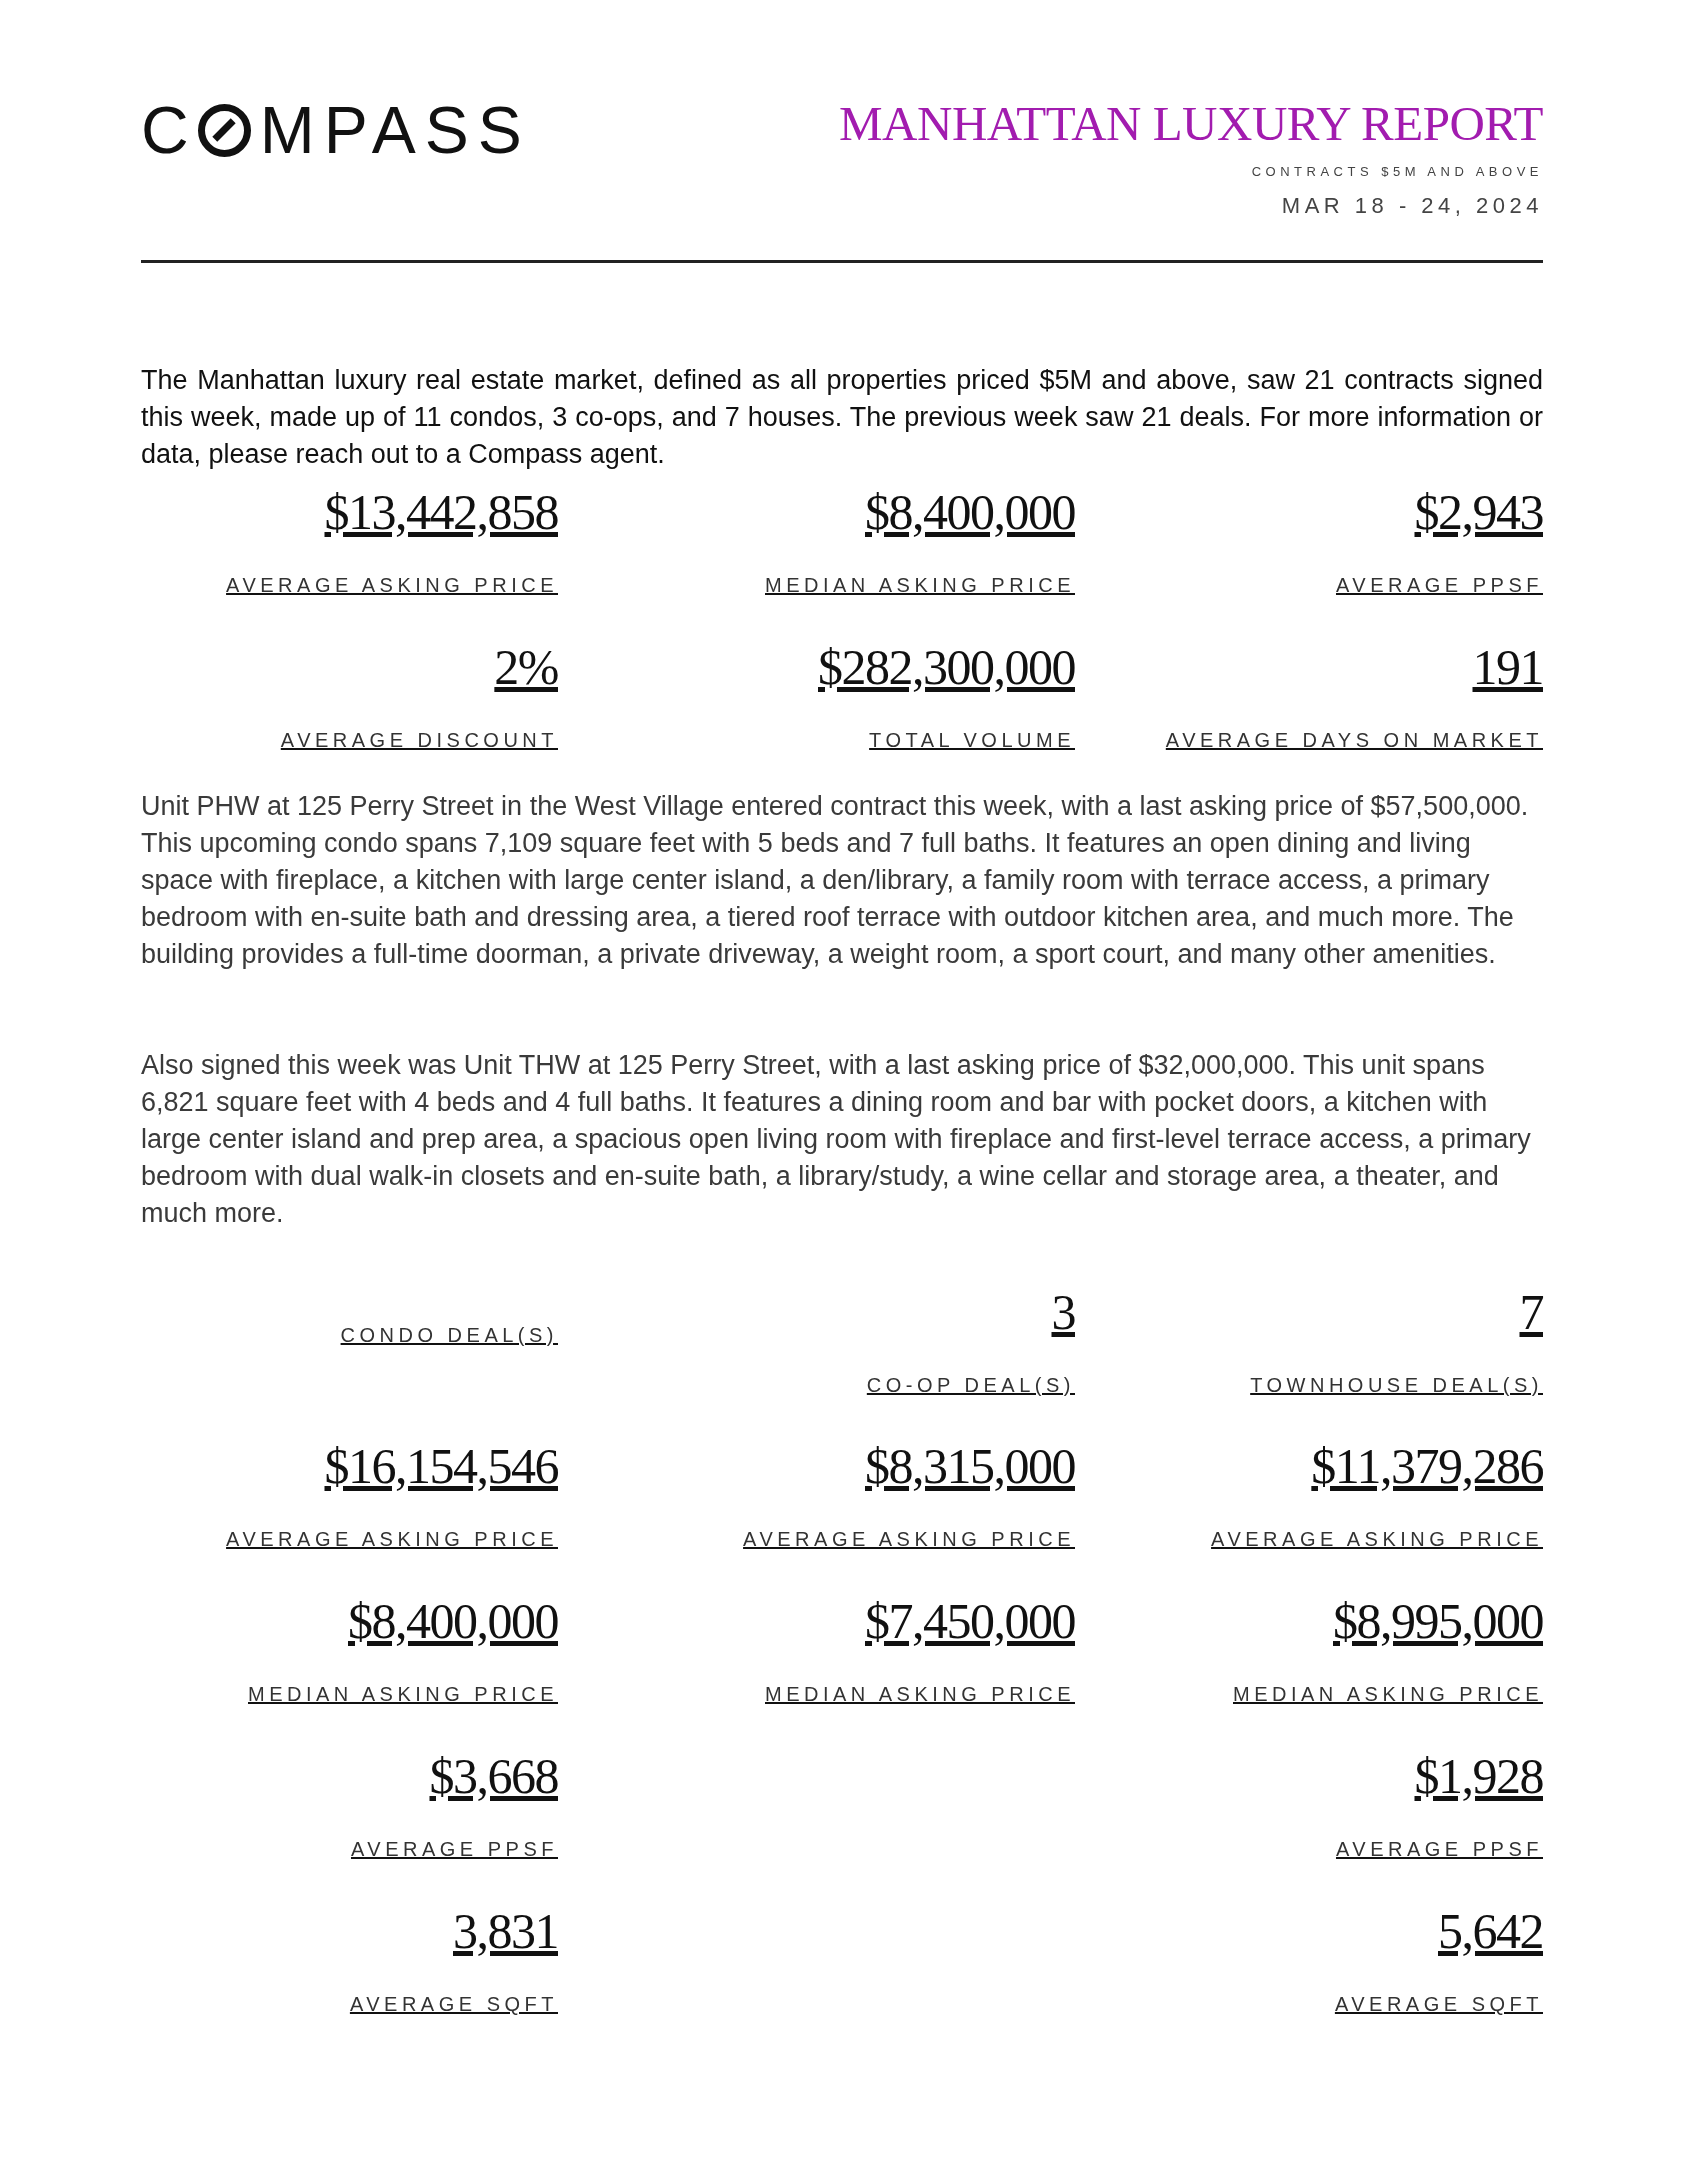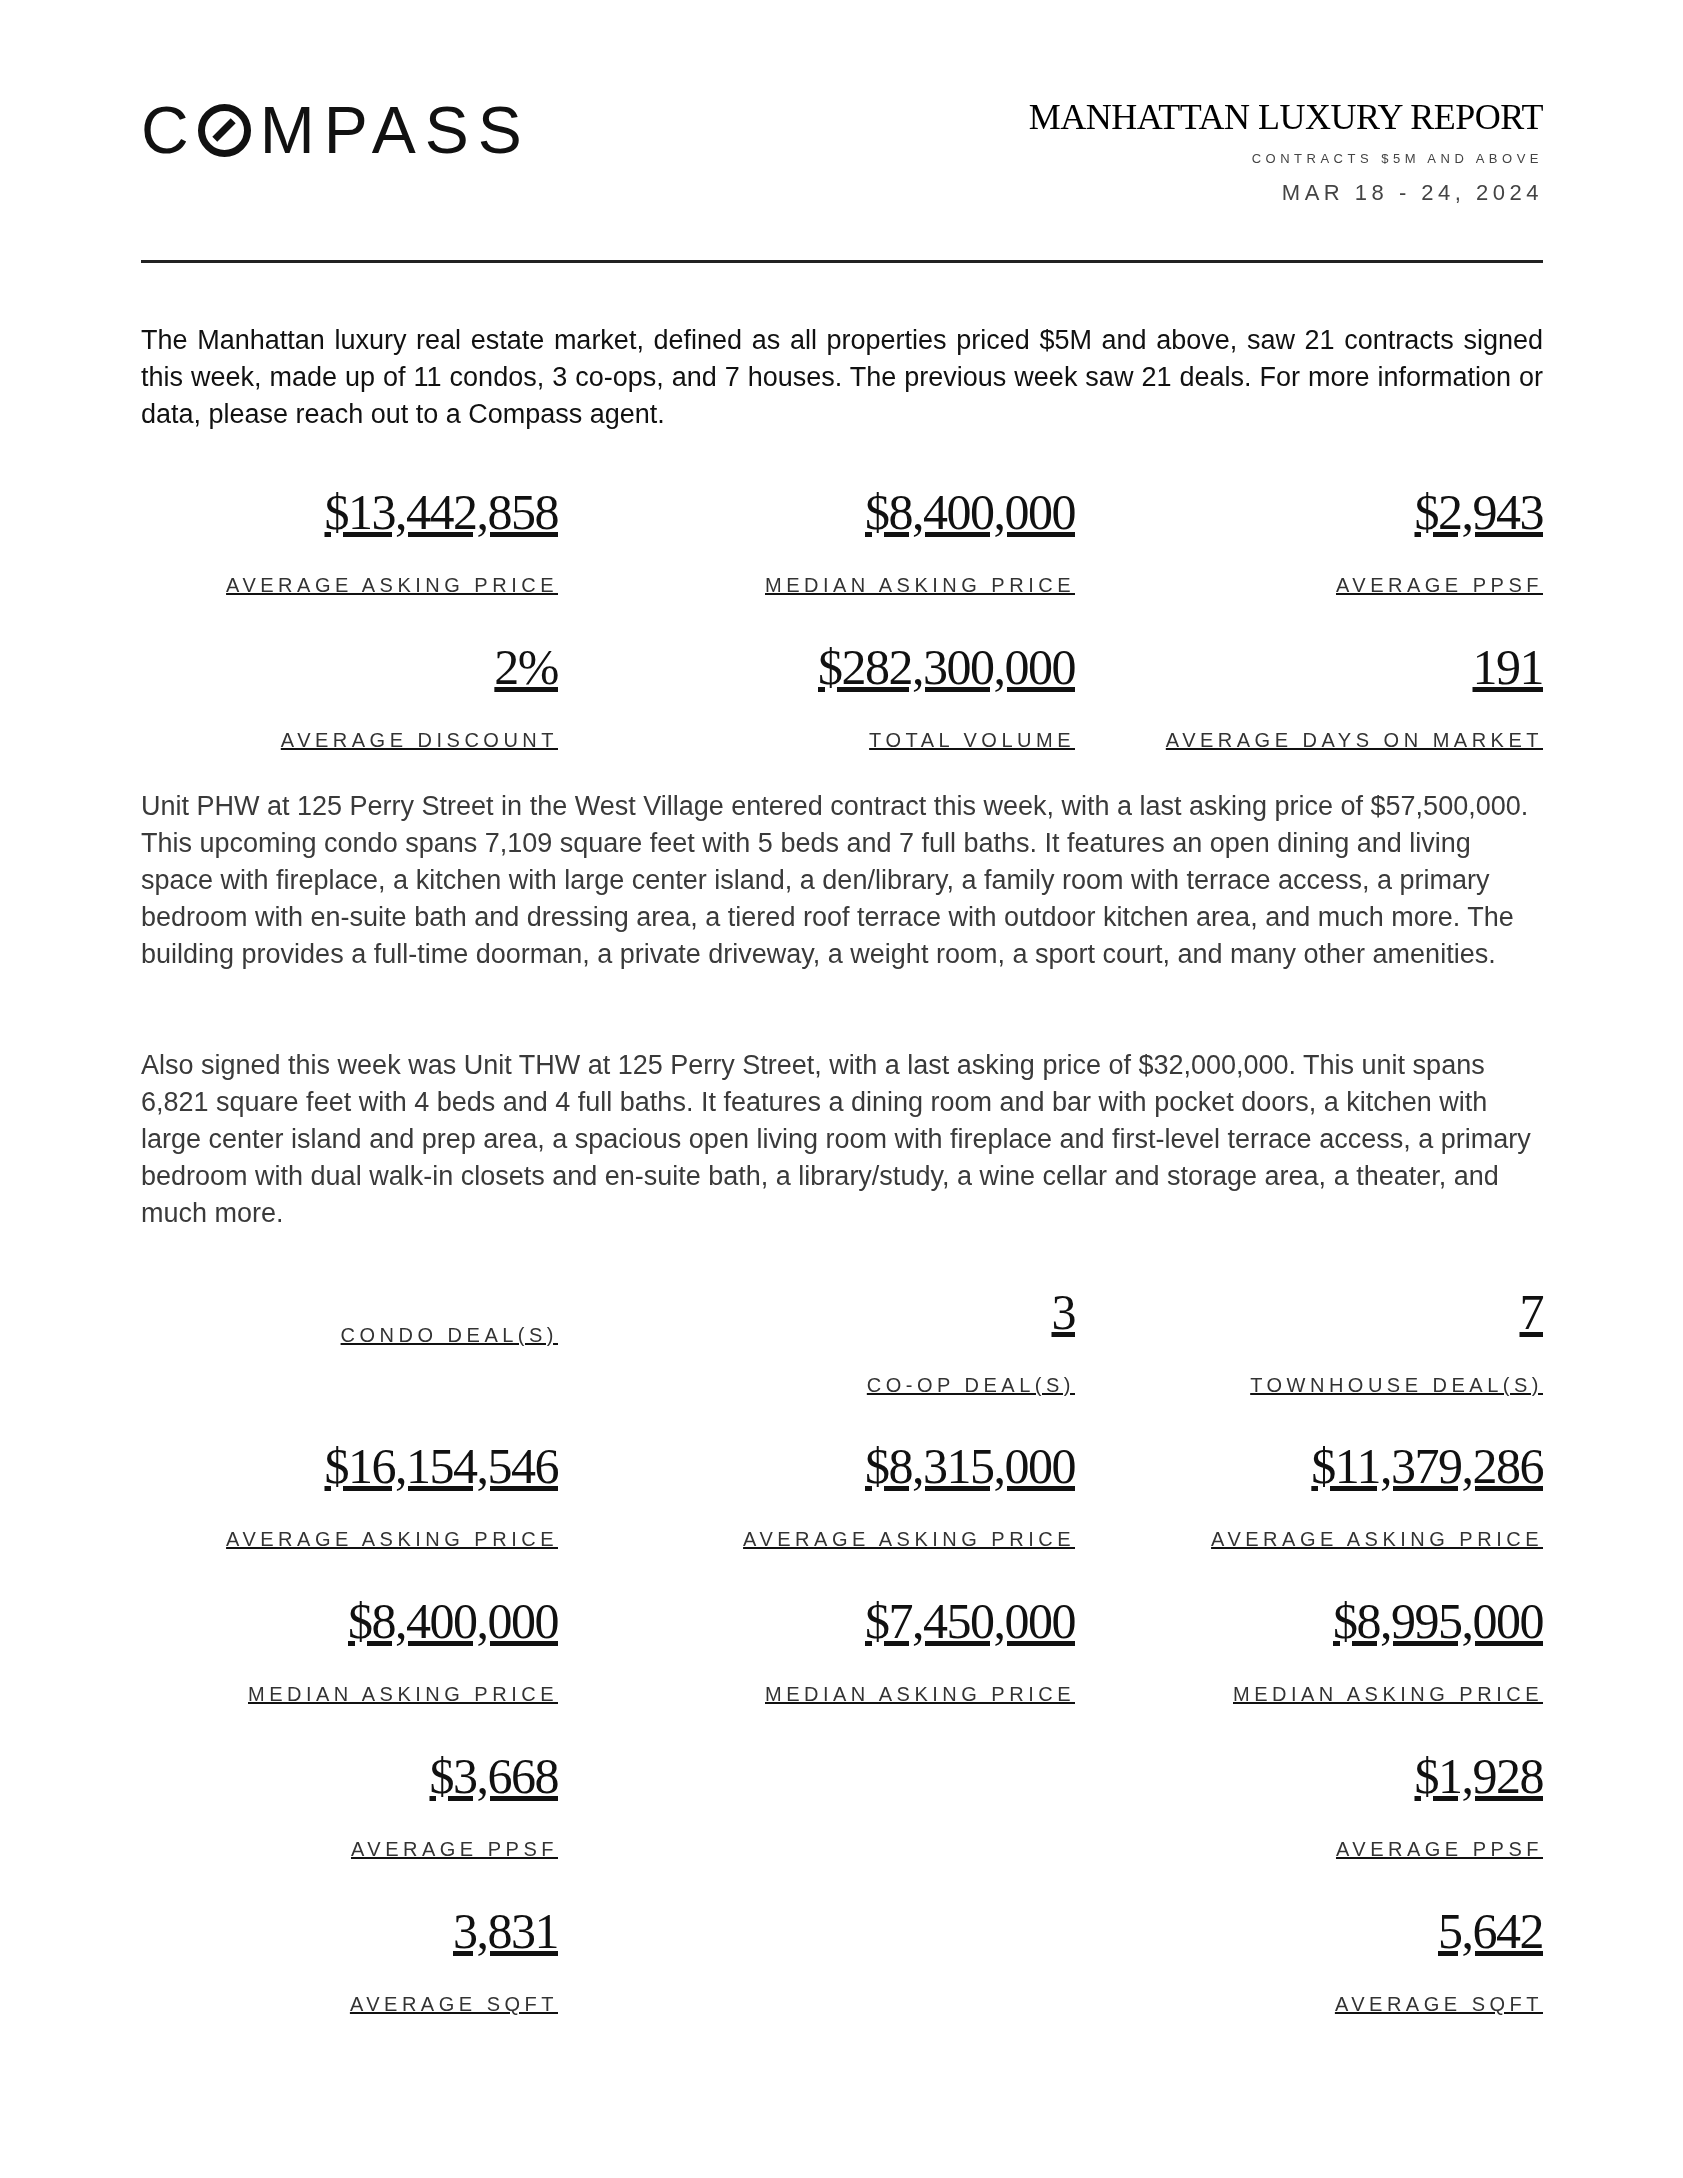--- a/index.html
+++ b/index.html
@@ -16,40 +16,40 @@
       display: inline-block; width: 53px; height: 53px; border: 7px solid #111; border-radius: 50%;
       box-sizing: border-box; position: relative; margin: 0 9px 0 0;
     }
     .logo .o::after {
       content: ""; position: absolute; left: 50%; top: 50%; width: 7px; height: 26px; background: #111;
       transform: translate(-50%, -50%) rotate(45deg);
     }
 
     .hdr-right { position: absolute; right: 0; top: 99px; text-align: right; }
     .report-title {
-      font-family: "Liberation Serif", serif; font-size: 36px; color: #000000; letter-spacing: -0.5px;
+      font-family: "Liberation Serif", serif; font-size: 49px; color: #a21caf; letter-spacing: -0.5px;
       line-height: 1; white-space: nowrap;
     }
     .report-sub {
       font-family: "Liberation Sans", sans-serif; font-size: 13px; letter-spacing: 4.5px; color: #444;
       margin-top: 17px; line-height: 1; white-space: nowrap;
     }
     .report-date {
       font-family: "Liberation Sans", sans-serif; font-size: 22px; letter-spacing: 4.5px; color: #444;
       margin-top: 17px; line-height: 1; white-space: nowrap;
     }
 
     .divider { position: absolute; left: 0; top: 260px; width: 1402px; height: 3px; background: #222; }
 
     .para {
       position: absolute; left: 0; width: 1402px;
       font-family: "Liberation Sans", sans-serif; font-size: 27px; line-height: 37px; color: #222;
       margin: 0;
     }
-    .para.justify { text-align: justify; text-align-last: left; color: #111; }
+    .para.justify { text-align: justify; text-align-last: left; color: #111; margin-top: 40px; }
     .para.gray { color: #3a3a3a; }
 
     .stat-row { position: absolute; left: 0; width: 1402px; height: 119px; }
     .stat {
       position: absolute; top: 0; width: 467px; text-align: right; text-decoration: underline;
     }
     .stat.c0 { left: -50px; width: 467px; }
     .stat.c1 { left: 467px; width: 467px; }
     .stat.c2 { left: 935px; width: 467px; }
     .stat .val {

